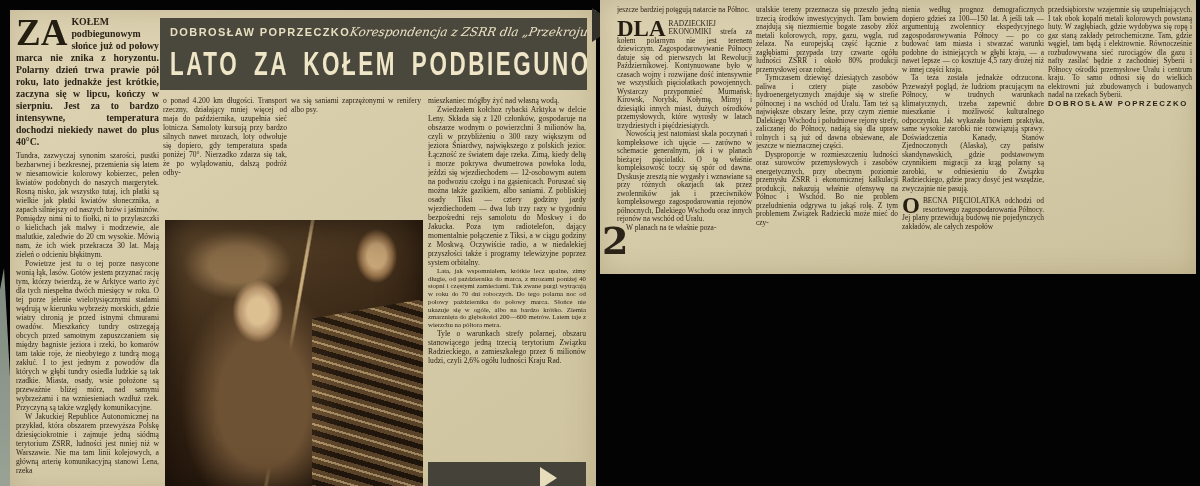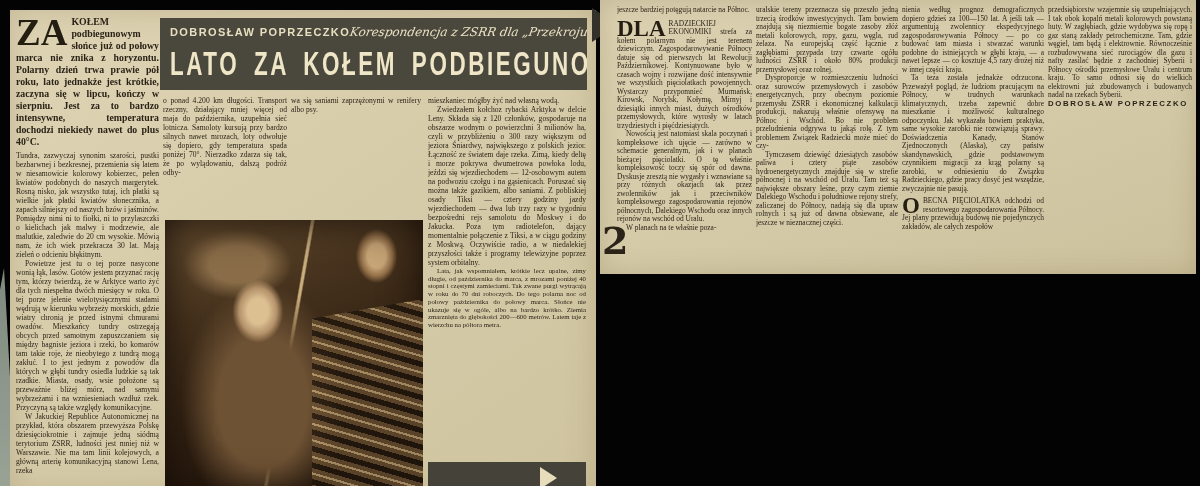--- a/index.html
+++ b/index.html
@@ -109,20 +109,21 @@
     </div>
 
     <div class="photo">
       <div class="photo-coat"></div>
     </div>
 
     <div class="col col-4">
       <p class="cont">mieszkaniec mógłby żyć nad własną wodą.</p>
       <p>Zwiedzałem kołchoz rybacki Arktyka w delcie Leny. Składa się z 120 członków, gospodaruje na obszarze wodnym o powierzchni 3 milionów ha, czyli w przybliżeniu o 300 razy większym od jeziora Śniardwy, największego z polskich jezior. Łączność ze światem daje rzeka. Zimą, kiedy deltę i morze pokrywa dwumetrowa powłoka lodu, jeździ się wjezdiechodem — 12-osobowym autem na podwoziu czołgu i na gąsienicach. Poruszać się można także gazikiem, albo saniami. Z pobliskiej osady Tiksi — cztery godziny jazdy wjezdiechodem — dwa lub trzy razy w tygodniu bezpośredni rejs samolotu do Moskwy i do Jakucka. Poza tym radiotelefon, dający momentalnie połączenie z Tiksi, a w ciągu godziny z Moskwą. Oczywiście radio, a w niedalekiej przyszłości także i programy telewizyjne poprzez system orbitalny.</p>
       <p class="fine">Lata, jak wspomniałem, krótkie lecz upalne, zimy długie, od października do marca, z mrozami poniżej 40 stopni i częstymi zamieciami. Tak zwane purgi wytrącają w roku do 70 dni roboczych. Do tego polarna noc od połowy października do połowy marca. Słońce nie ukazuje się w ogóle, albo na bardzo krótko. Ziemia zmarznięta do głębokości 200—600 metrów. Latem taje z wierzchu na półtora metra.</p>
+      <p>Tyle o warunkach strefy polarnej, obszaru stanowiącego jedną trzecią terytorium Związku Radzieckiego, a zamieszkałego przez 6 milionów ludzi, czyli 2,6% ogółu ludności Kraju Rad.</p>
     </div>
 
     <div class="end-bar">
       <div class="tri-light"></div>
     </div>
   </div>
 
   <div class="cont-arrow"></div>
 
   <div class="paper paper-right">
@@ -130,22 +131,22 @@
     <div class="col rcol rcol-1">
       <p class="cont">jeszcze bardziej potęgują natarcie na Północ.</p>
       <p class="dcp" style="margin-top:5px;"><span class="dropcap-md">DLA</span><span>RADZIECKIEJ EKONOMIKI strefa za kołem polarnym nie jest terenem dziewiczym. Zagospodarowywanie Północy datuje się od pierwszych lat Rewolucji Październikowej. Kontynuowane było w czasach wojny i rozwijane dość intensywnie we wszystkich pięciolatkach powojennych. Wystarczy przypomnieć Murmańsk, Kirowsk, Norylsk, Kołymę, Mirnyj i dziesiątki innych miast, dużych ośrodków przemysłowych, które wyrosły w latach trzydziestych i pięćdziesiątych.</span></p>
       <p>Nowością jest natomiast skala poczynań i kompleksowe ich ujęcie — zarówno w schemacie generalnym, jak i w planach bieżącej pięciolatki. O tę właśnie kompleksowość toczy się spór od dawna. Dyskusje zresztą nie wygasły i wznawiane są przy różnych okazjach tak przez zwolenników jak i przeciwników kompleksowego zagospodarowania rejonów północnych, Dalekiego Wschodu oraz innych rejonów na wschód od Uralu.</p>
       <p>W planach na te właśnie poza-</p>
     </div>
     <div class="pageno">2</div>
 
     <div class="col rcol rcol-2">
       <p class="cont">uralskie tereny przeznacza się przeszło jedną trzecią środków inwestycyjnych. Tam bowiem znajdują się niezmiernie bogate zasoby złóż metali kolorowych, ropy, gazu, węgla, rud żelaza. Na europejską część łącznie z zagłębiami przypada trzy czwarte ogółu ludności ZSRR i około 80% produkcji przemysłowej oraz rolnej.</p>
+      <p>Tymczasem dziewięć dziesiątych zasobów paliwa i cztery piąte zasobów hydroenergetycznych znajduje się w strefie północnej i na wschód od Uralu. Tam też są największe obszary leśne, przy czym ziemie Dalekiego Wschodu i południowe rejony strefy, zaliczanej do Północy, nadają się dla upraw rolnych i są już od dawna obsiewane, ale jeszcze w nieznacznej części.</p>
       <p>Dysproporcje w rozmieszczeniu ludności oraz surowców przemysłowych i zasobów energetycznych, przy obecnym poziomie przemysłu ZSRR i ekonomicznej kalkulacji produkcji, nakazują właśnie ofensywę na Północ i Wschód. Bo nie problem przeludnienia odgrywa tu jakąś rolę. Z tym problemem Związek Radziecki może mieć do czy-</p>
-      <p>Tymczasem dziewięć dziesiątych zasobów paliwa i cztery piąte zasobów hydroenergetycznych znajduje się w strefie północnej i na wschód od Uralu. Tam też są największe obszary leśne, przy czym ziemie Dalekiego Wschodu i południowe rejony strefy, zaliczanej do Północy, nadają się dla upraw rolnych i są już od dawna obsiewane, ale jeszcze w nieznacznej części.</p>
     </div>
 
     <div class="col rcol rcol-3">
       <p class="cont">nienia według prognoz demograficznych dopiero gdzieś za 100—150 lat. A jeśli tak — argumentują zwolennicy ekspedycyjnego zagospodarowywania Północy — po co budować tam miasta i stwarzać warunki podobne do istniejących w głębi kraju, — a nawet lepsze — co kosztuje 4,5 razy drożej niż w innej części kraju.</p>
       <p>Ta teza została jednakże odrzucona. Przeważył pogląd, że ludziom pracującym na Północy, w trudnych warunkach klimatycznych, trzeba zapewnić dobre mieszkanie i możliwość kulturalnego odpoczynku. Jak wykazała bowiem praktyka, same wysokie zarobki nie rozwiązują sprawy. Doświadczenia Kanady, Stanów Zjednoczonych (Alaska), czy państw skandynawskich, gdzie podstawowym czynnikiem migracji za krąg polarny są zarobki, w odniesieniu do Związku Radzieckiego, gdzie pracy dosyć jest wszędzie, zwyczajnie nie pasują.</p>
       <p class="dcp" style="margin-top:4px;"><span class="dropcap-md">O</span><span>BECNA PIĘCIOLATKA odchodzi od resortowego zagospodarowania Północy. Jej plany przewidują budowę nie pojedynczych zakładów, ale całych zespołów</span></p>
     </div>
 
     <div class="col rcol rcol-4">
       <p class="cont">przedsiębiorstw wzajemnie się uzupełniających. I tak obok kopalń metali kolorowych powstaną huty. W zagłębiach, gdzie wydobywa się ropę i gaz staną zakłady petrochemiczne. Tam, gdzie węgiel, tam będą i elektrownie. Równocześnie rozbudowywana sieć rurociągów dla gazu i nafty zasilać będzie z zachodniej Syberii i Północy ośrodki przemysłowe Uralu i centrum kraju. To samo odnosi się do wielkich elektrowni już zbudowanych i budowanych nadal na rzekach Syberii.</p>

